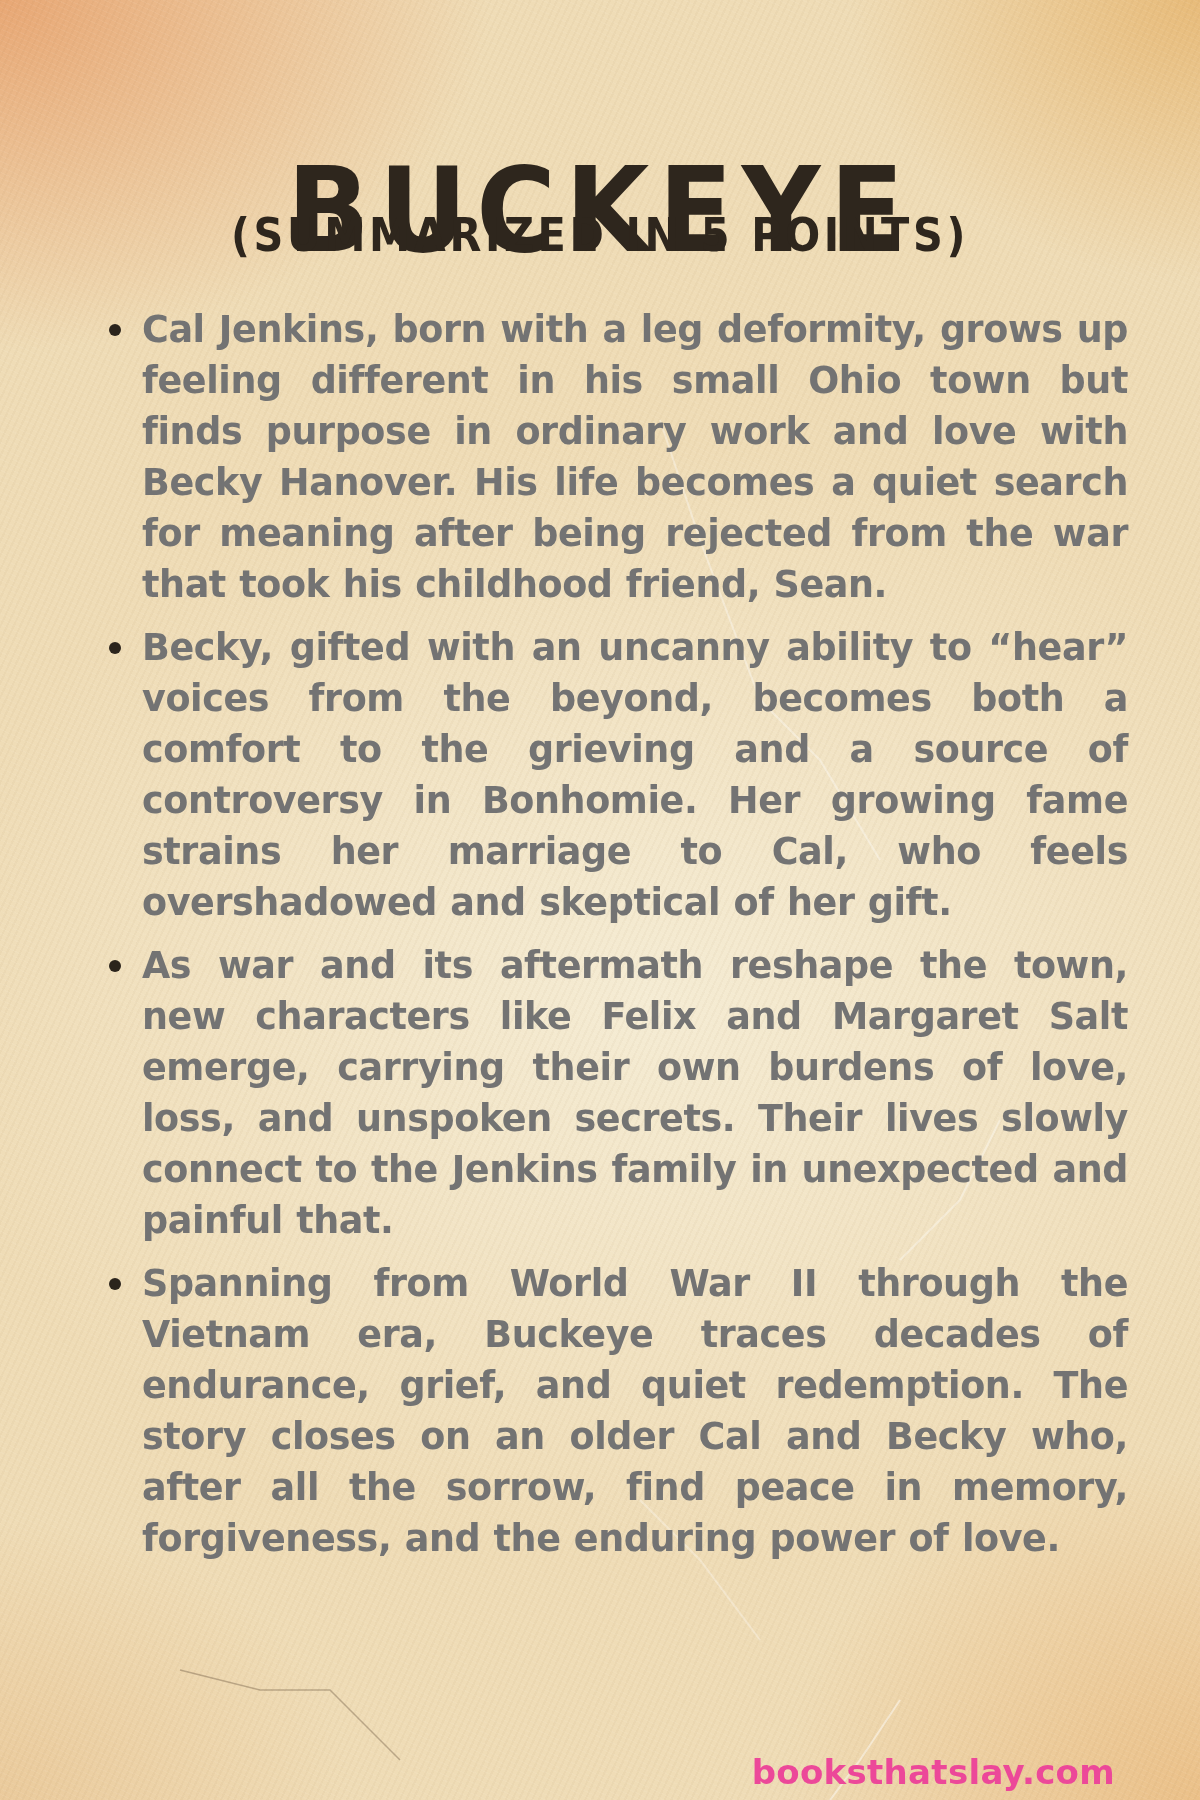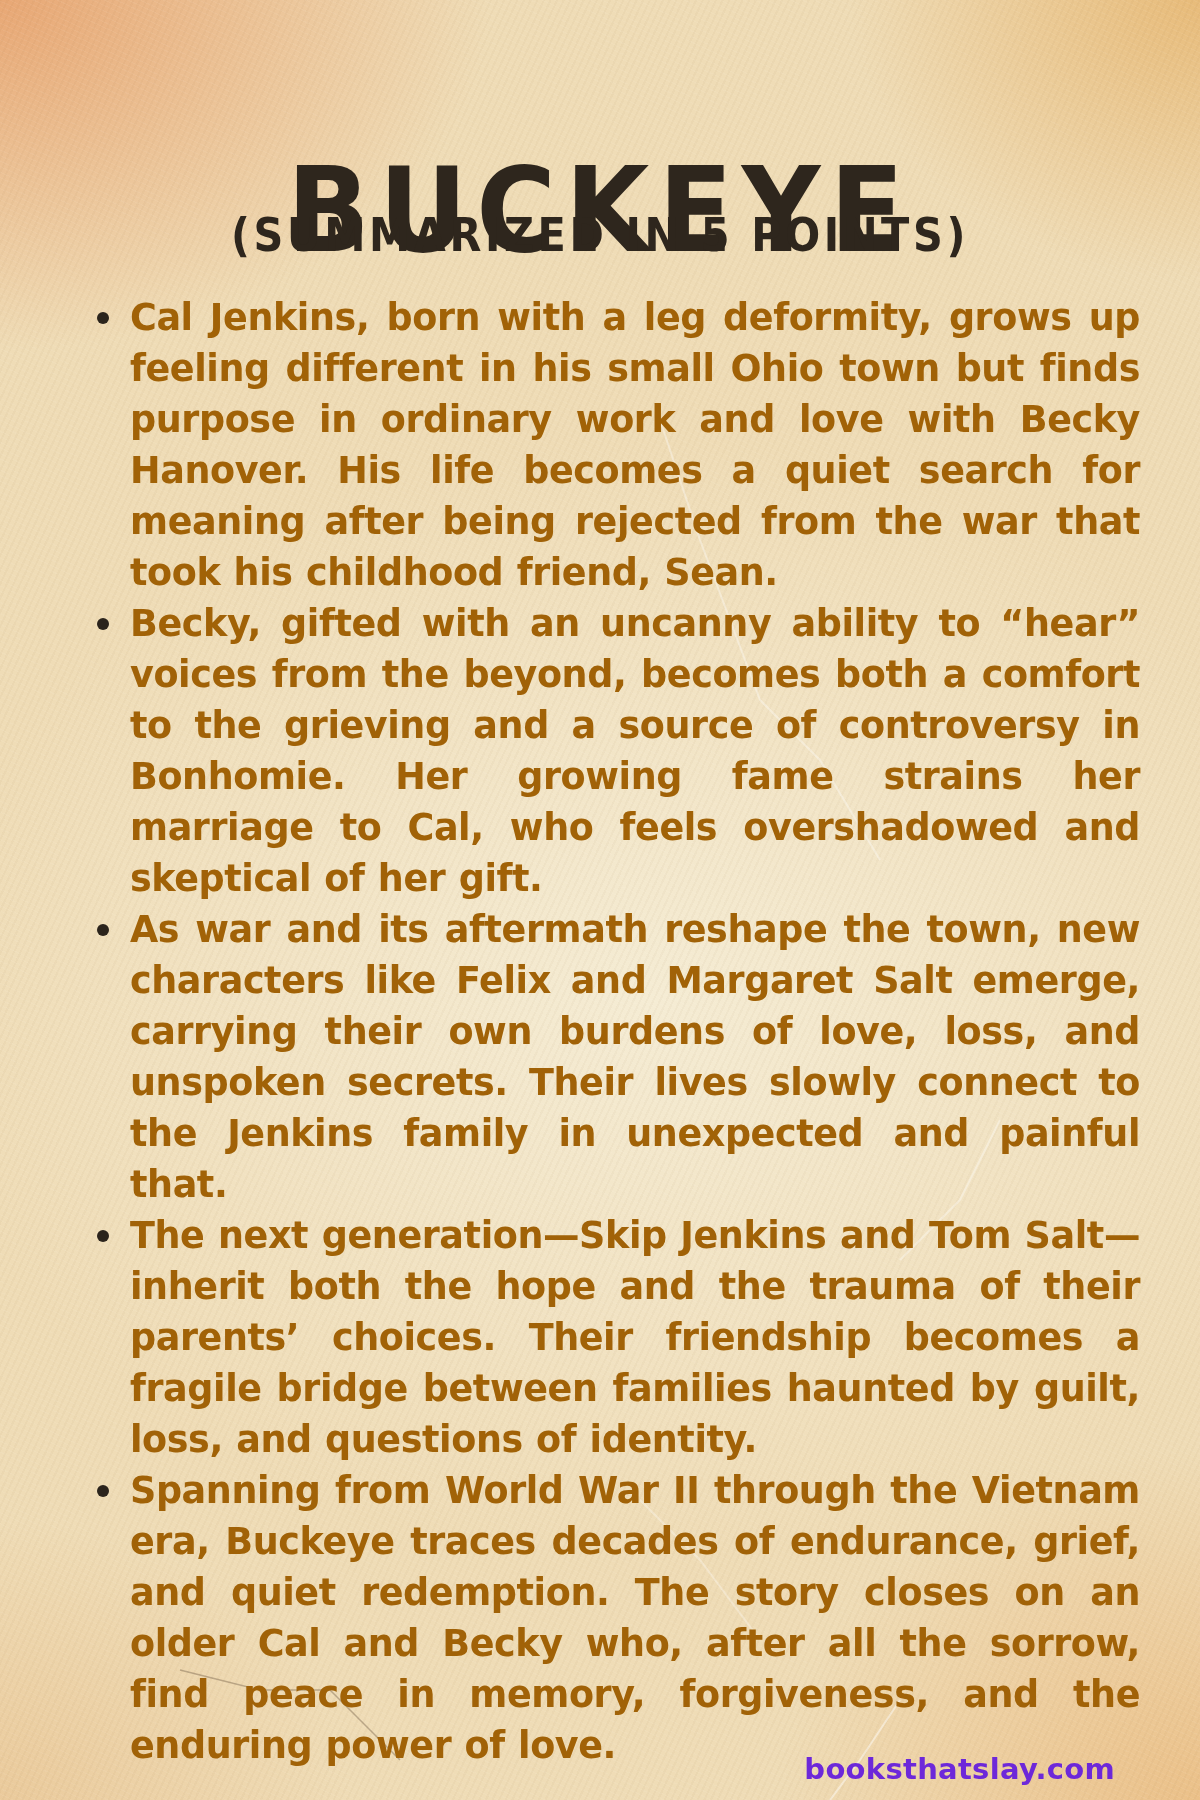--- a/index.html
+++ b/index.html
@@ -70,42 +70,42 @@
       padding: 0;
       list-style: none;
     }
     .point {
       position: relative;
       font-family: "DejaVu Sans", sans-serif;
       font-weight: bold;
       font-size: 36.5px;
       line-height: 51px;
       text-align: justify;
-      color: #a16207;
+      color: #737373;
       letter-spacing: -0.4px;
       word-spacing: 1px;
-      margin: 0;
+      margin: 12px;
     }
     .bullet {
       position: absolute;
       left: -33px;
       top: 20px;
       width: 12px;
       height: 12px;
       border-radius: 50%;
       background: #2b241c;
     }
     .footer {
       position: absolute;
       top: 1752px;
       right: 85px;
       font-family: "DejaVu Sans", sans-serif;
       font-weight: bold;
-      font-size: 29px;
-      color: #6d28d9;
+      font-size: 34px;
+      color: #ec4899;
       letter-spacing: 0.3px;
     }
   </style>
 </head>
 <body>
 
 <div class="texture"></div>
 
 <svg class="crease" width="1200" height="1800" viewBox="0 0 1200 1800" style="left:0;top:0;">
   <path d="M660 420 L700 540 L760 700 L820 760 L880 860" stroke="rgba(255,255,255,0.35)" stroke-width="2" fill="none"></path>
@@ -126,21 +126,17 @@
   <li class="point">
     <span class="bullet"></span>
     <span>Becky, gifted with an uncanny ability to “hear” voices from the beyond, becomes both a comfort to the grieving and a source of controversy in Bonhomie. Her growing fame strains her marriage to Cal, who feels overshadowed and skeptical of her gift.</span>
   </li>
   <li class="point">
     <span class="bullet"></span>
     <span>As war and its aftermath reshape the town, new characters like Felix and Margaret Salt emerge, carrying their own burdens of love, loss, and unspoken secrets. Their lives slowly connect to the Jenkins family in unexpected and painful that.</span>
   </li>
   <li class="point">
     <span class="bullet"></span>
-    <span>The next generation—Skip Jenkins and Tom Salt—inherit both the hope and the trauma of their parents’ choices. Their friendship becomes a fragile bridge between families haunted by guilt, loss, and questions of identity.</span>
-  </li>
-  <li class="point">
-    <span class="bullet"></span>
     <span>Spanning from World War II through the Vietnam era, Buckeye traces decades of endurance, grief, and quiet redemption. The story closes on an older Cal and Becky who, after all the sorrow, find peace in memory, forgiveness, and the enduring power of love.</span>
   </li>
 </ul>
 
 <div class="footer">booksthatslay.com</div>
 
 </body></html>

